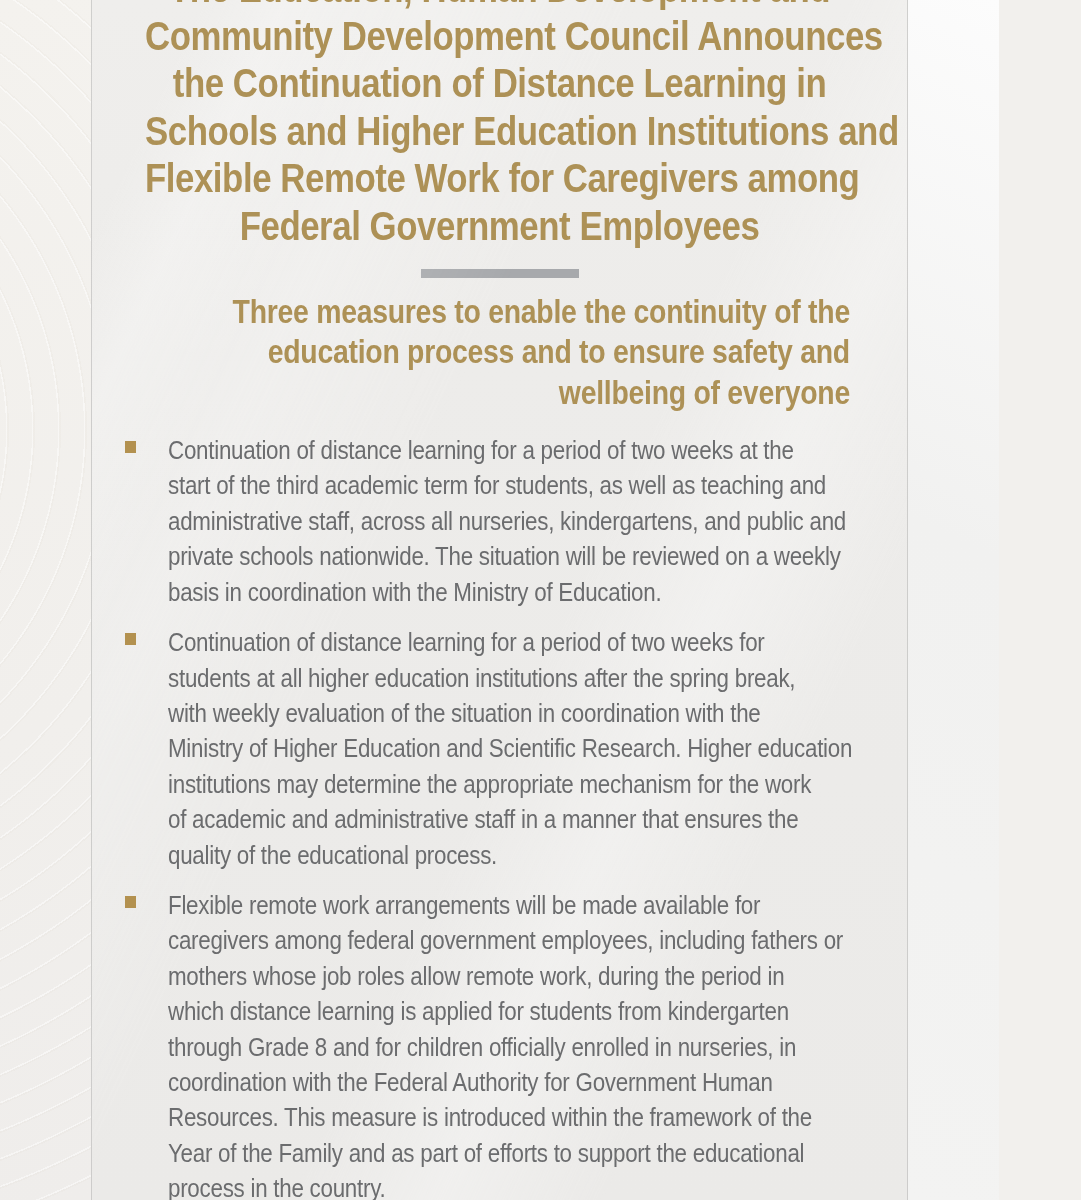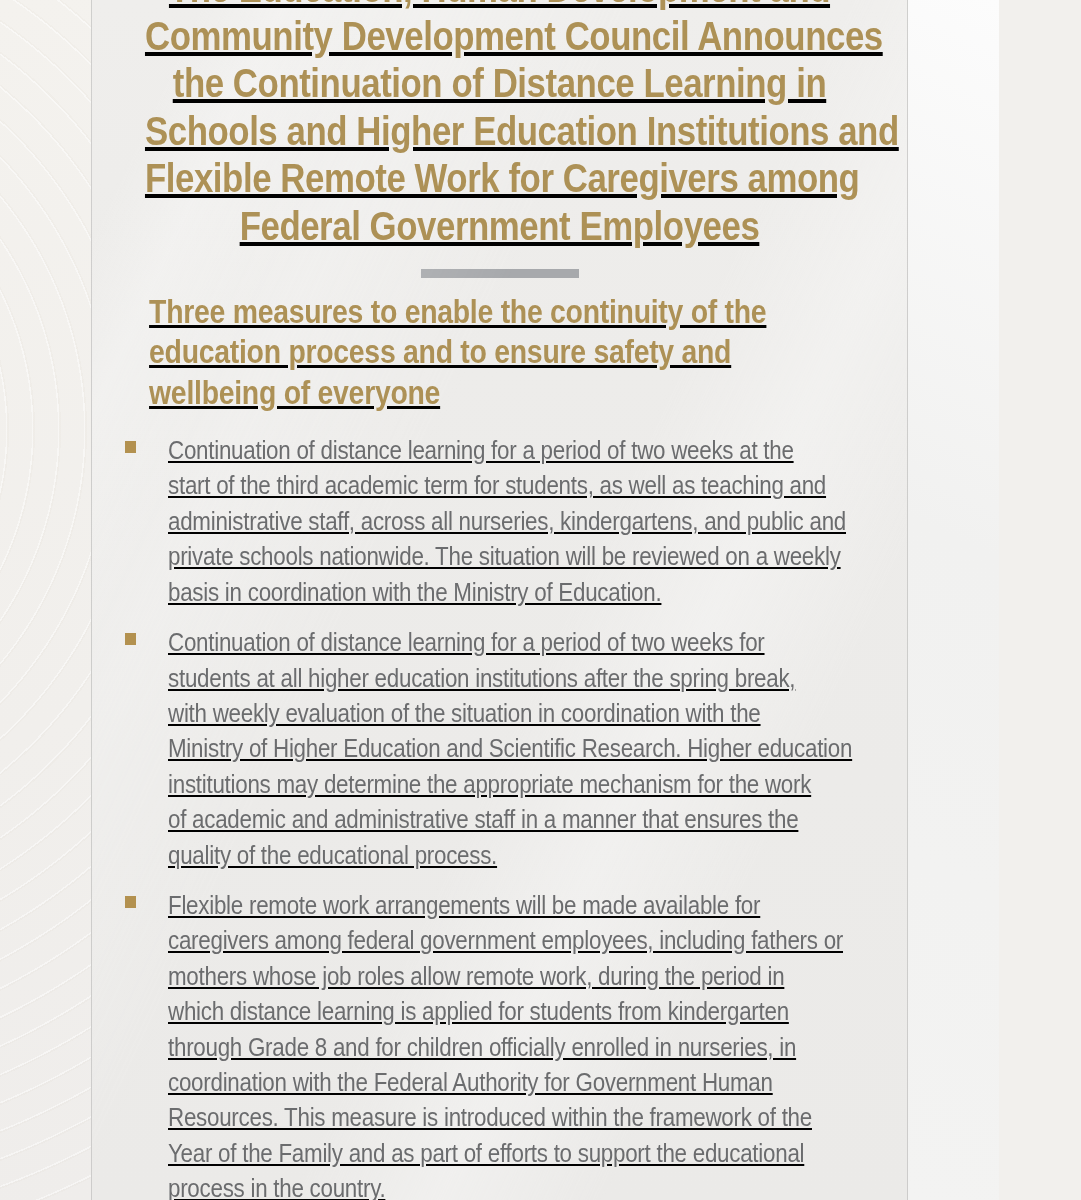--- a/index.html
+++ b/index.html
@@ -13,21 +13,20 @@
   html,body{width:1081px;height:1200px;overflow:hidden;}
   body{
     font-family:"Liberation Sans",sans-serif;
     background:var(--outer-bg);
   }
   .stage{
     position:relative;
     width:999px;height:1200px;
     display:flex;
     background:var(--outer-bg);
-    text-decoration:underline;
   }
   
   .side{position:relative;height:100%;overflow:hidden;}
   .side.left{width:99px;background:linear-gradient(160deg,#f4f2ee 0%,#f1efec 60%,#efedeb 100%);}
   .side.left::after{
     content:"";position:absolute;inset:0;
     background:repeating-radial-gradient(circle at -280px 430px,
       rgba(255,255,255,0.9) 0 1.5px, rgba(190,175,150,0.10) 1.5px 3px, transparent 3px 26px);
     opacity:.5;
   }
@@ -60,21 +59,21 @@
     transform:scaleX(0.87);
     transform-origin:50% 50%;
   }
   
   .divider{
     width:158px;height:9px;
     margin:18px auto 0 auto;
     background:var(--divider);
   }
   
-  .subtitle{margin-top:14px;text-align:left;}
+  .subtitle{margin-top:14px;text-align:right;}
   .sline{
     color:var(--gold);
     font-size:33px;font-weight:700;
     line-height:40.5px;
     letter-spacing:-0.3px;
     white-space:nowrap;
     transform:scaleX(0.86);
     transform-origin:50% 50%;
   }
   

